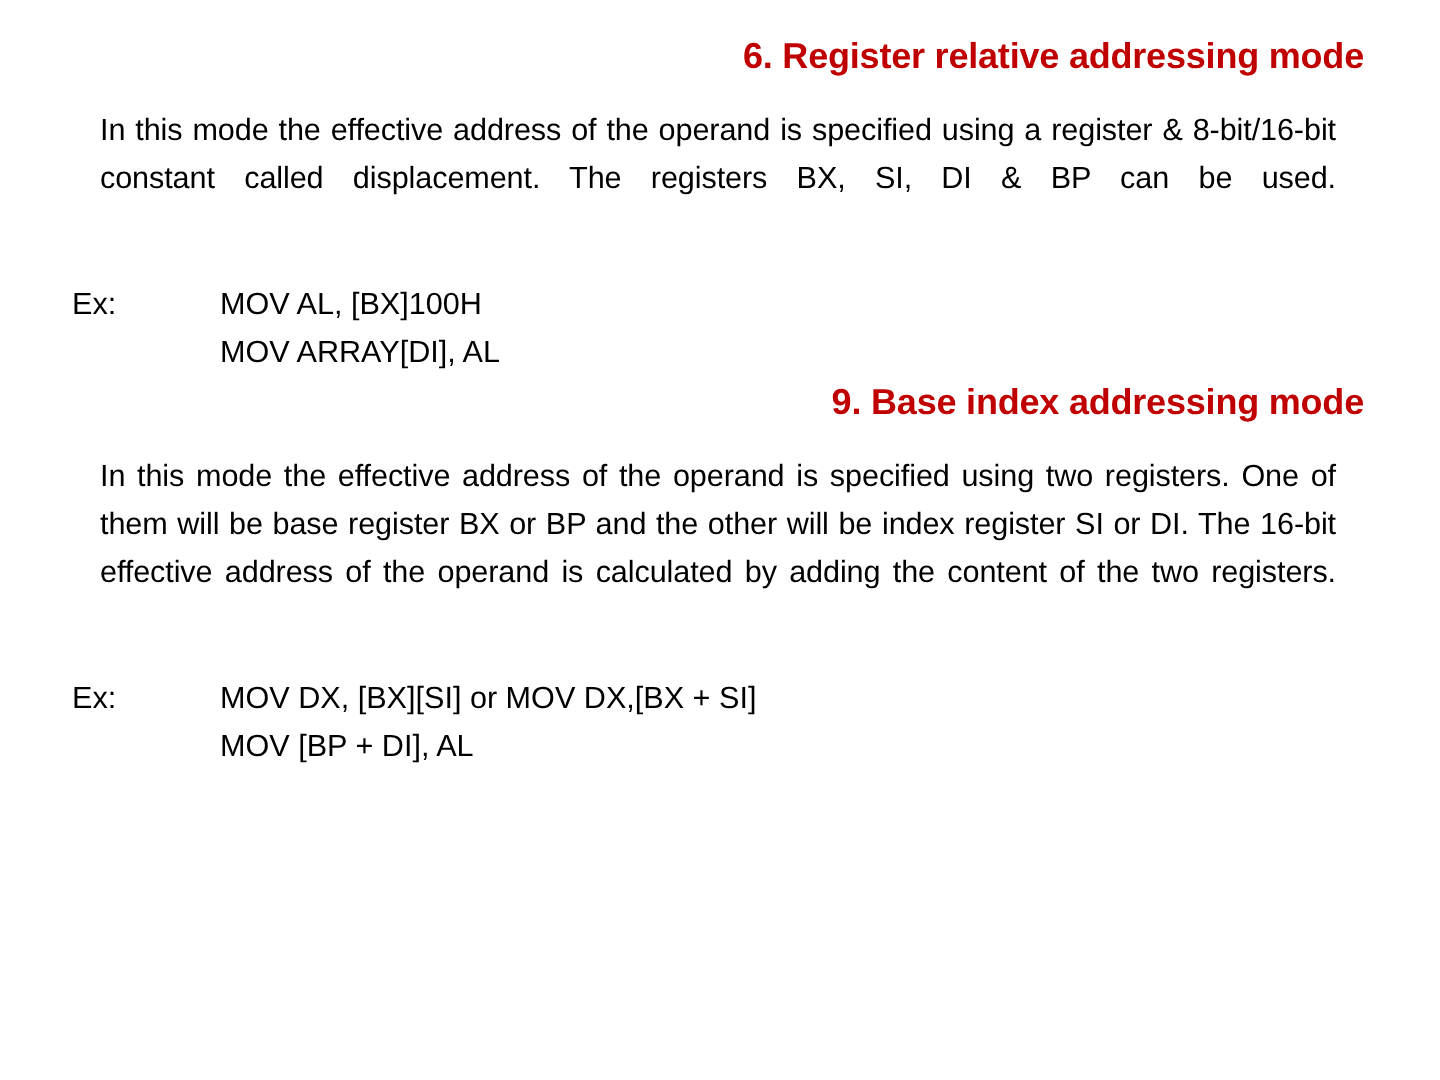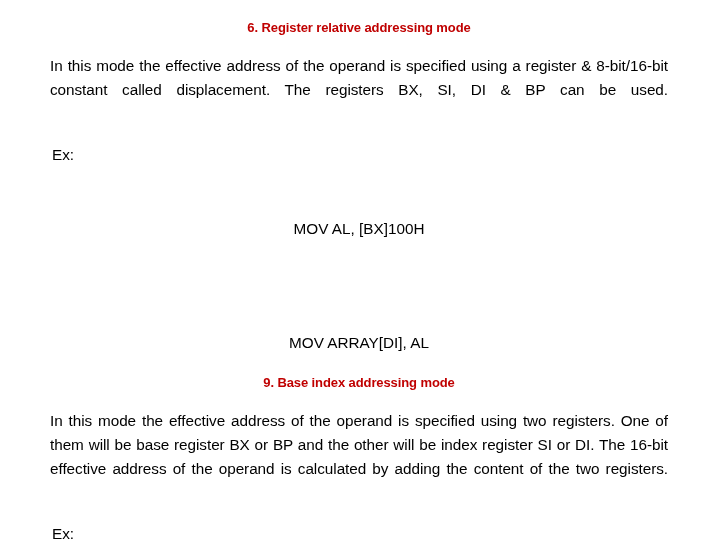--- a/index.html
+++ b/index.html
@@ -24,25 +24,25 @@
     padding: 16px 38px 0 36px;
   }
 
   .section {
     margin: 0;
   }
 
   .heading {
     color: #C00000;
     font-weight: bold;
-    font-size: 13px;
+    font-size: 18px;
     line-height: 24px;
     margin: 0;
     letter-spacing: -0.1px;
-    text-align: center;
+    text-align: right;
   }
 
   .body-text {
     font-size: 15.3px;
     line-height: 24.2px;
     margin: 14px;
     text-align: justify;
     text-justify: inter-word;
     letter-spacing: -0.05px;
   }
@@ -50,25 +50,24 @@
   
   .body-text::after {
     content: "";
     display: inline-block;
     width: 100%;
   }
 
   .ex-line {
     font-size: 15.3px;
     line-height: 24.2px;
-    margin: 16px;
+    margin: 0;
     display: flex;
     text-align: left;
     white-space: pre;
-    flex-direction: column;
   }
 
   .ex-label {
     display: inline-block;
     width: 74px;
     flex: 0 0 74px;
   }
 
   .ex-code {
     display: inline-block;
@@ -101,20 +100,21 @@
     </div>
   </div>
 
   <div class="section">
     <p class="heading">9. Base index addressing mode</p>
 
     <p class="body-text">In this mode the effective address of the operand is specified using two registers. One of them will be base register BX or BP and the other will be index register SI or DI. The 16-bit effective address of the operand is calculated by adding the content of the two registers.</p>
 
     <div class="ex-line">
       <span class="ex-label">Ex:</span>
+      <span class="ex-code">MOV DX, [BX][SI] or MOV DX,[BX + SI]</span>
     </div>
 
     <div class="ex-line continuation">
       <span class="ex-label">Ex:</span>
       <span class="ex-code">MOV [BP + DI], AL</span>
     </div>
   </div>
 
 </div>
 

